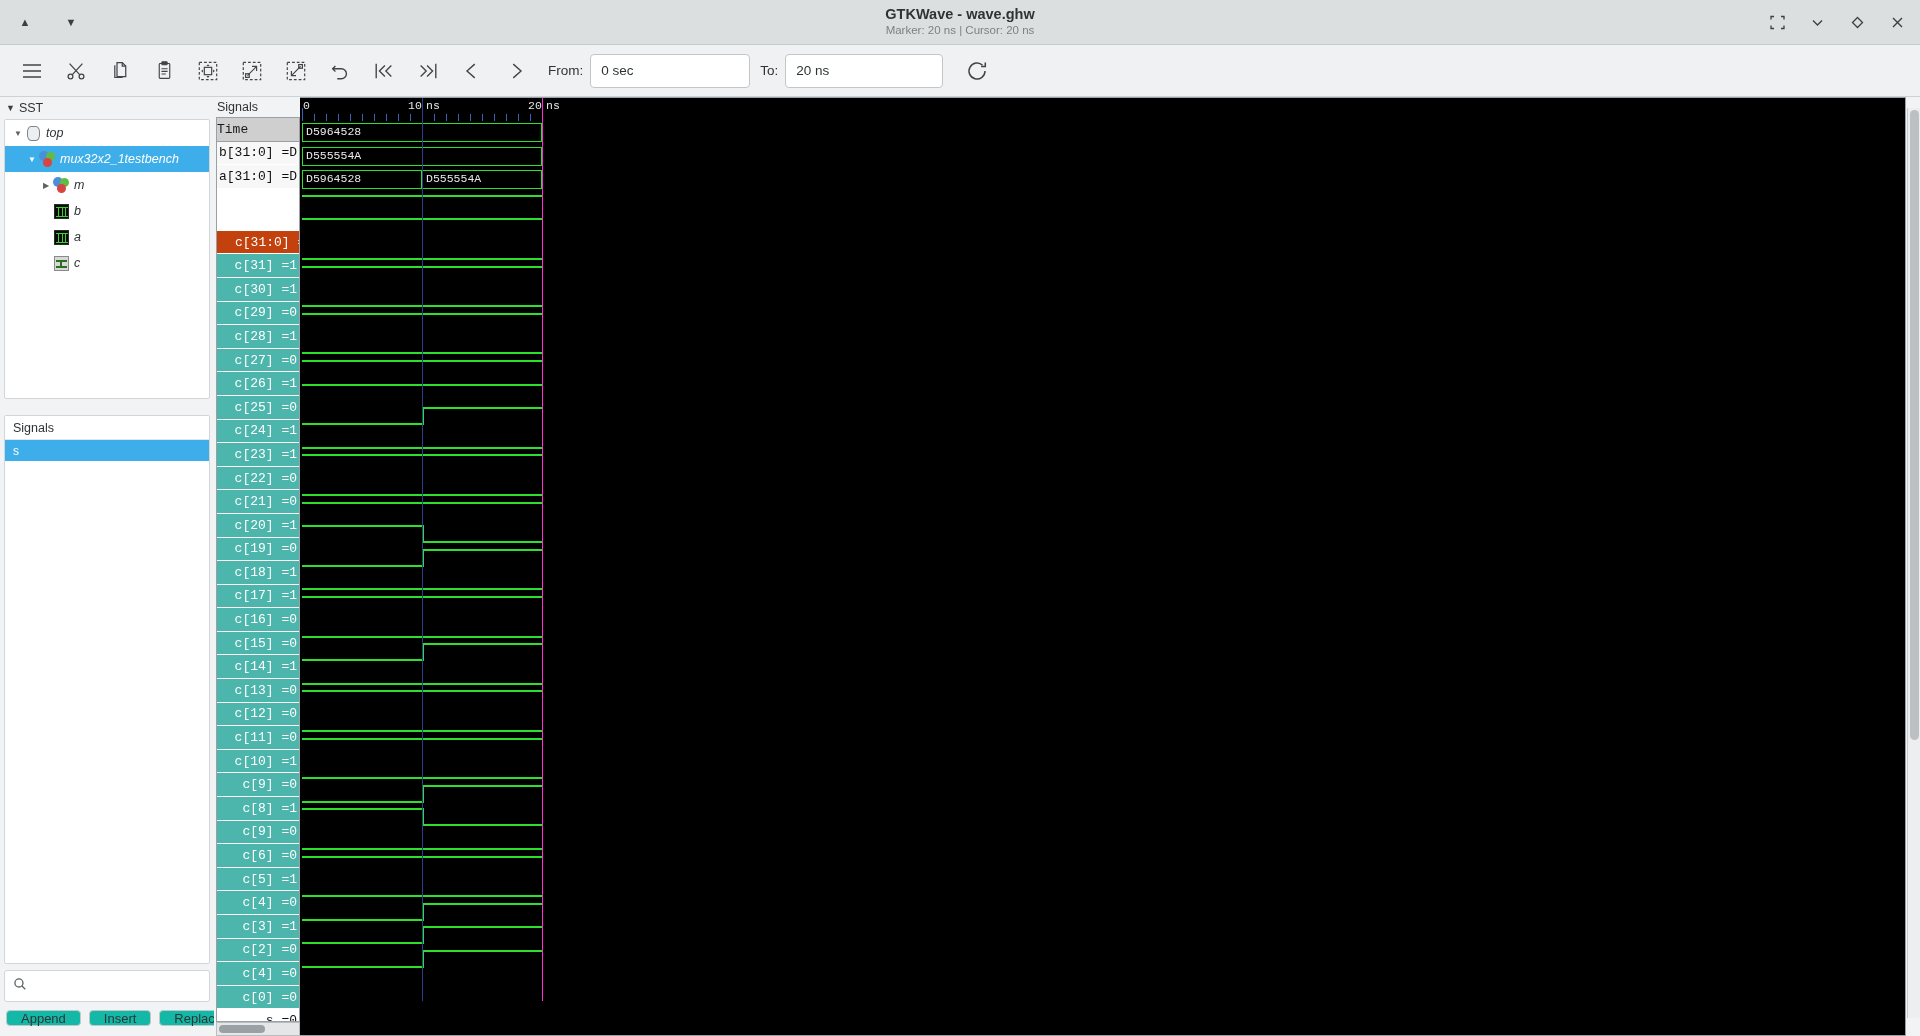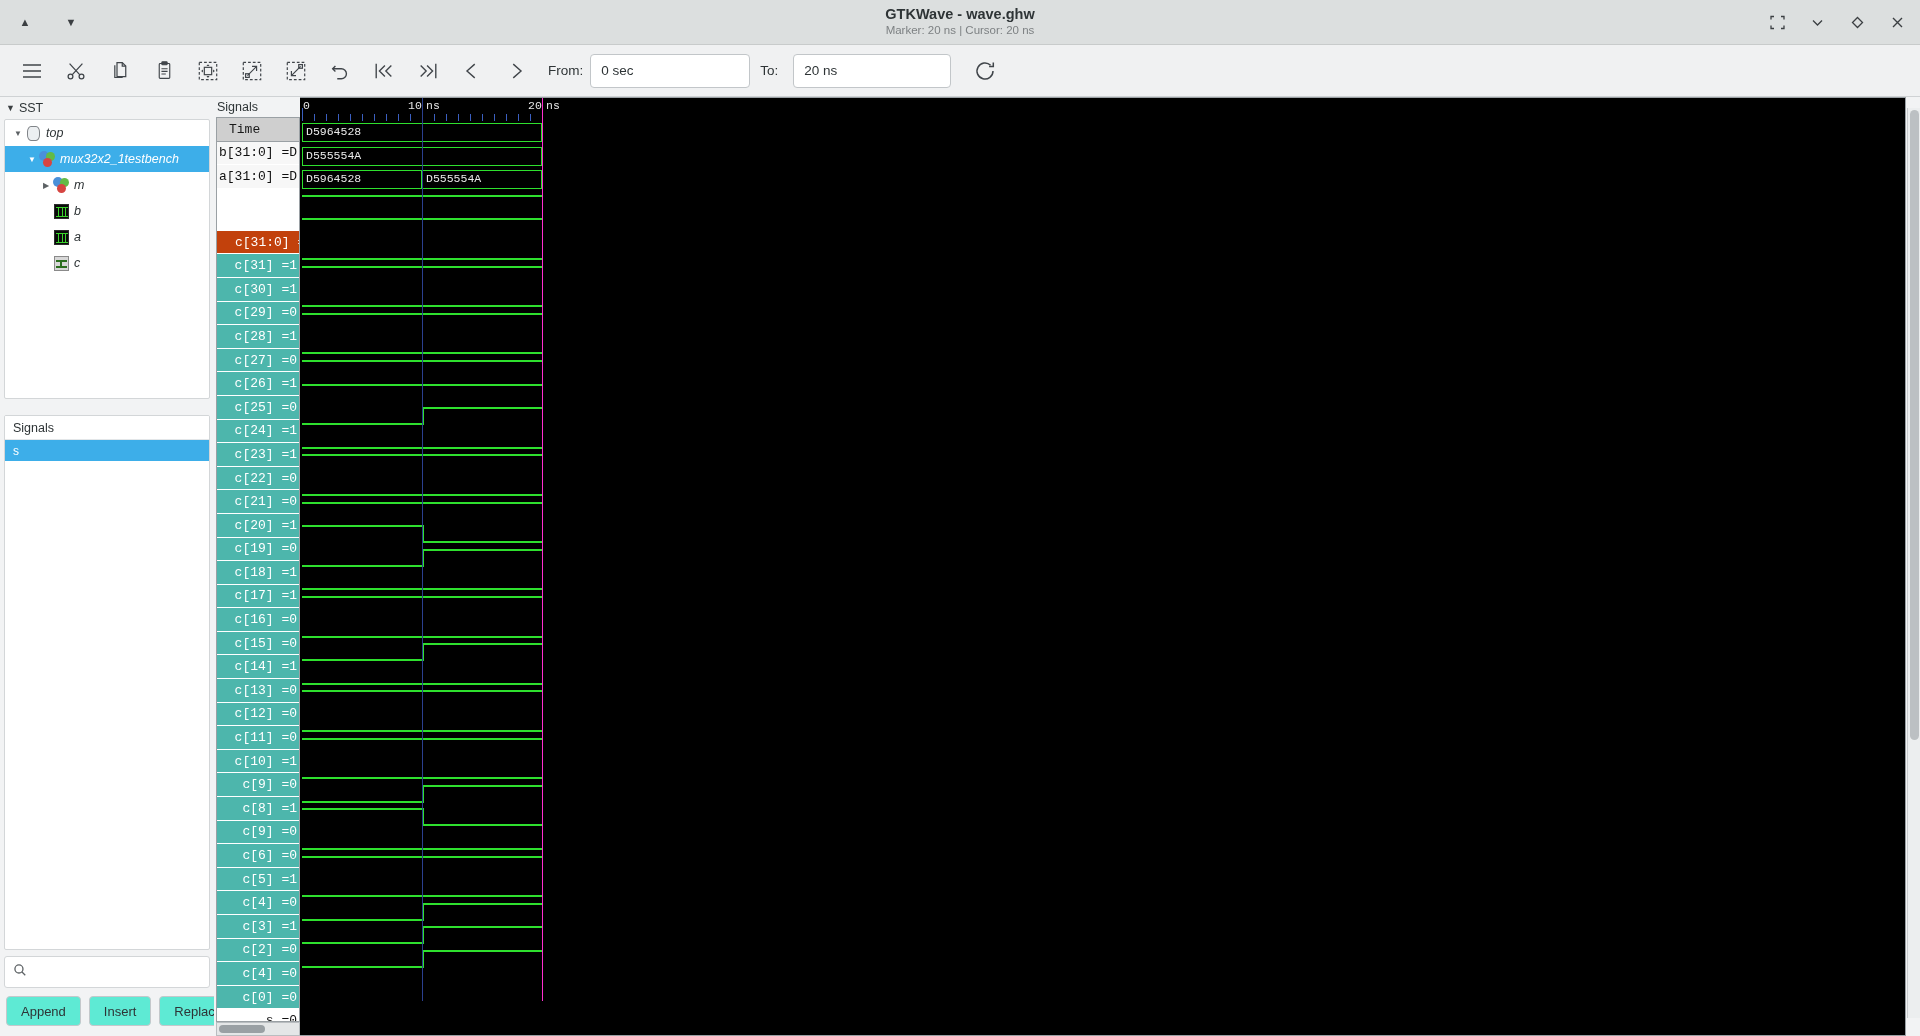--- a/index.html
+++ b/index.html
@@ -41,21 +41,21 @@
     color: #40454a;
   }
   .tool svg { display: block; }
   .tb-label { font-size: 13.5px; color: #2e3436; margin: 0 7px 0 10px; }
   .tb-input {
     height: 34px; border: 1px solid #c2c6c9; border-radius: 4px; background: #ffffff;
     font-size: 13.5px; color: #2e3436; padding: 0 10px; display: flex; align-items: center;
     font-family: "Liberation Sans", sans-serif;
   }
   #from-input { width: 160px; }
-  #to-input { width: 158px; margin-left: 8px; }
+  #to-input { width: 158px; }
   .tool-reload { margin-left: 12px; }
 
   
   .body { flex: 1 1 auto; display: flex; min-height: 0; background: #f2f3f4; }
 
   
   .leftcol { width: 214px; flex: 0 0 214px; display: flex; flex-direction: column;
              background: #f2f3f4; padding: 0; }
   .sst-header { height: 22px; display: flex; align-items: center; padding-left: 6px;
                 font-size: 12.5px; color: #2e3436; gap: 4px; }
@@ -96,33 +96,33 @@
     flex: 1 1 auto; min-height: 0; display: flex; flex-direction: column; overflow: hidden;
   }
   .sig-list { flex: 1 1 auto; }
   .sig-item { height: 21px; display: flex; align-items: center; padding-left: 8px;
               font-size: 12px; color: #2e3436; }
   .sig-item.sel { background: #3daee9; color: #ffffff; }
 
   .searchbar { margin: 6px 4px 0 4px; height: 32px; background:#ffffff; border:1px solid #d3d6d8;
                border-radius: 3px; display:flex; align-items:center; padding: 0 8px; }
   .btnrow { display: flex; gap: 8px; padding: 8px 6px 10px 6px; }
-  .btn { height: 30px; padding: 0 14px; background: #5eead4; border: 1px solid #c4c8cb;
+  .btn { height: 16px; padding: 0 14px; background: #14b8a6; border: 1px solid #c4c8cb;
          border-radius: 4px; font-size: 13px; color: #2e3436; display: flex; align-items: center;
          justify-content: center; font-family: "Liberation Sans", sans-serif; }
 
   
   .namecol { width: 86px; flex: 0 0 86px; display: flex; flex-direction: column; background:#f2f3f4;}
   .pane-title { height: 20px; font-size: 12.5px; color: #2e3436; padding-left: 3px; line-height: 20px;}
   .namebox { flex: 1 1 auto; margin: 0 0 0 2px; border: 1px solid #9aa0a4; background: #ffffff;
              overflow: hidden; min-height: 0; display:flex; flex-direction:column;}
   .nrow { height: 23.6px; flex: 0 0 23.6px; display: flex; align-items: center; justify-content: flex-end;
           padding-right: 2px; font-family: "Liberation Mono", monospace; font-size: 13px;
           border-bottom: 1px solid #ffffff; white-space: nowrap; overflow: hidden; }
-  .nrow.time  { background: #cfcfcf; color: #1a1a1a; justify-content: flex-start; padding-left: 12px;
+  .nrow.time  { background: #cfcfcf; color: #1a1a1a; justify-content: flex-start; padding-left: 0;
                 border-bottom: 1px solid #9aa0a4; }
   .nrow.vec   { background: #f7f7f7; color: #101010; justify-content: flex-start; padding-left: 2px;}
   .nrow.vecsel{ background: #c2410c; color: #ffffff; justify-content: flex-start; padding-left: 18px; margin-top: 42px;}
   .nrow.bit   { background: #4db6ac; color: #ffffff; }
   .nrow.plain { background: #ffffff; color: #101010; }
   .hscroll { height: 14px; flex: 0 0 14px; margin-left:2px; background: #e4e6e7; border:1px solid #b9bdc0;
              position: relative; }
   .hscroll .thumb { position: absolute; left: 2px; top: 2px; height: 8px; width: 46px;
                     background: #9aa0a4; border-radius: 4px; }
 

